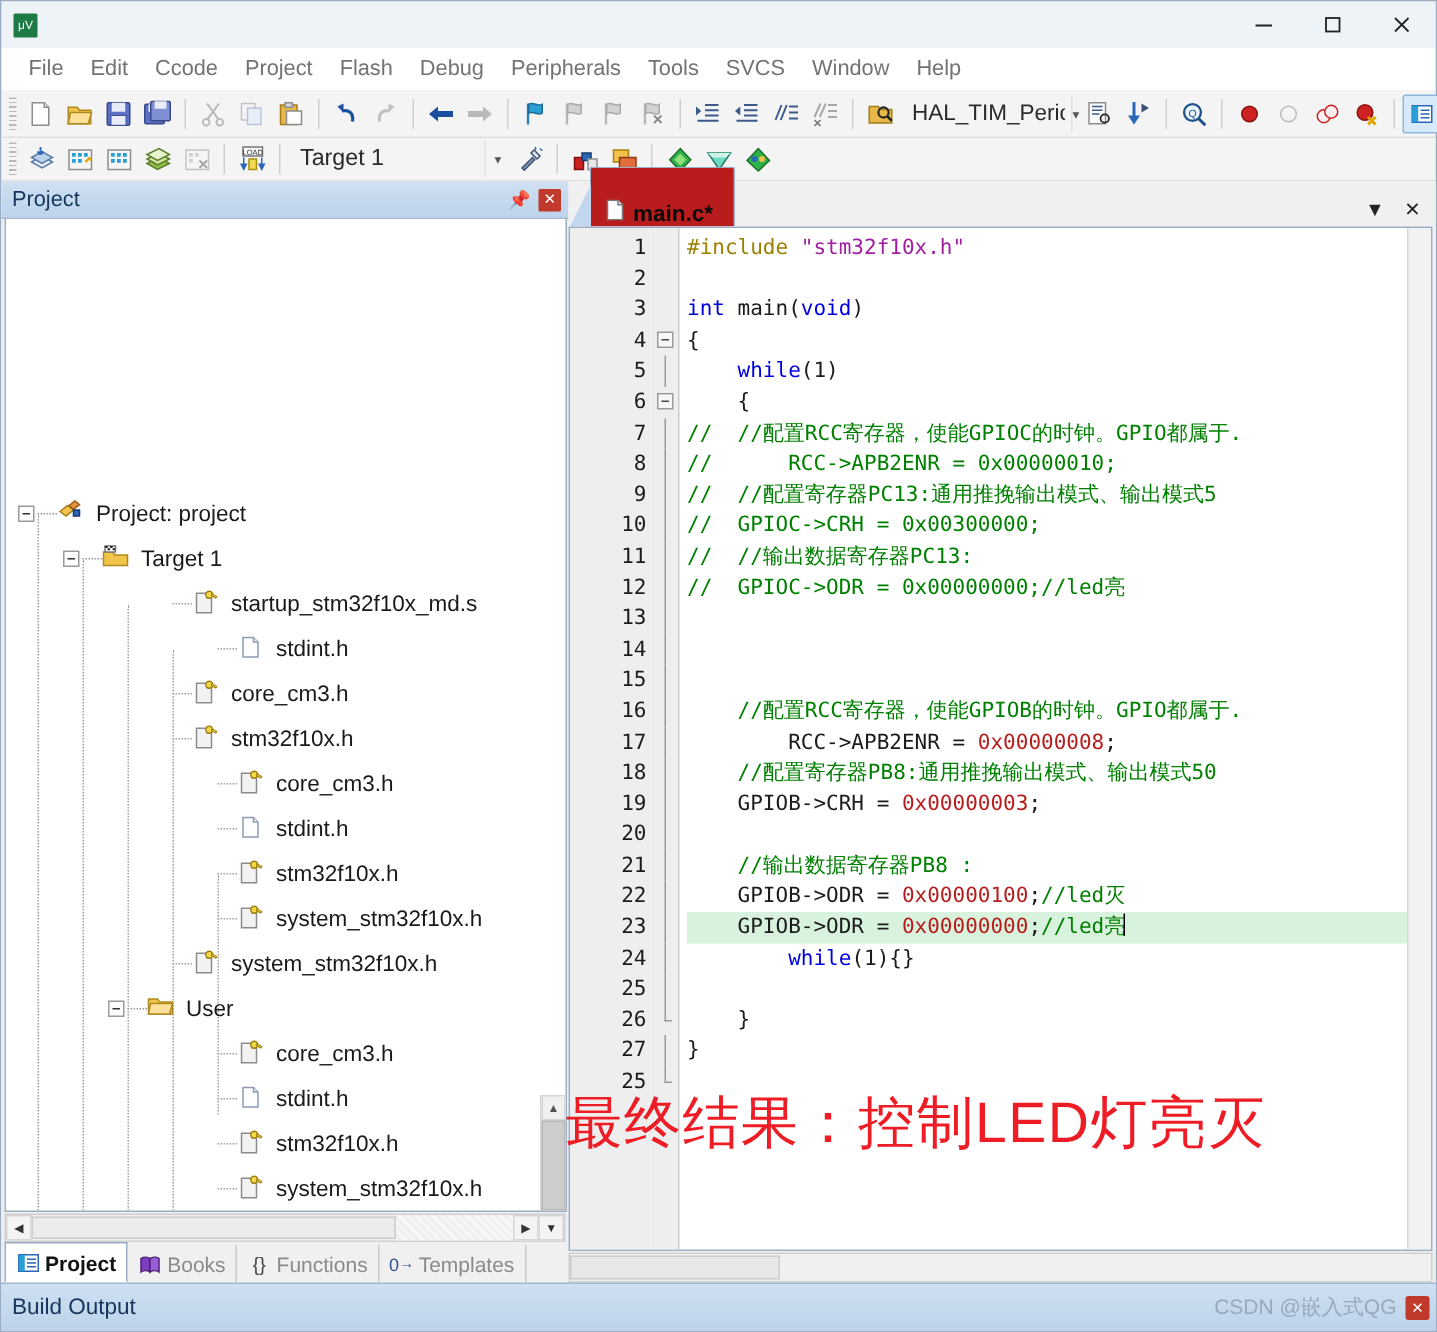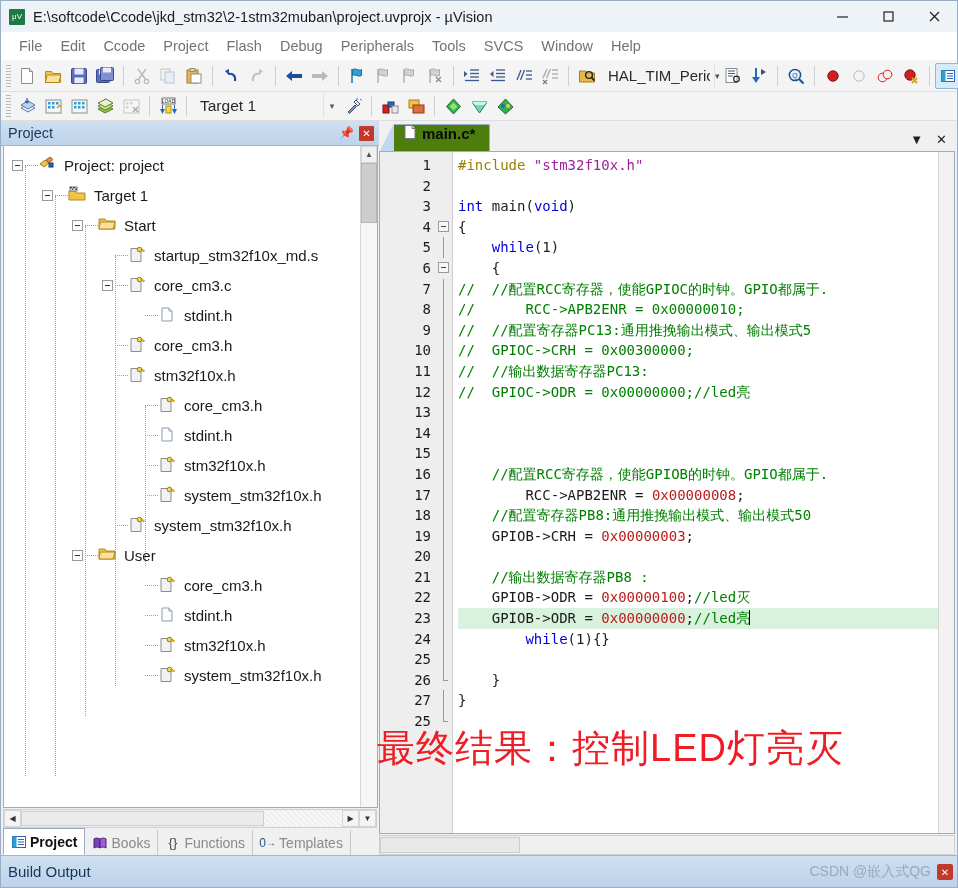--- a/index.html
+++ b/index.html
@@ -165,20 +165,21 @@
   }
   .tree {
     flex: 1 1 auto;
     background: #ffffff;
     border: 1px solid #9badc4;
     border-top: none;
     margin: 0 1px 0 2px;
     position: relative;
     overflow: hidden;
     display: flex;
+    align-items: flex-end;
   }
   .tree-inner {
     flex: 1 1 auto;
     position: relative;
     padding-top: 4px;
     overflow: hidden;
   }
   .tnode {
     height: 30px;
     display: flex;
@@ -289,24 +290,24 @@
   }
   .tabstrip {
     height: 30px;
     flex: 0 0 30px;
     display: flex;
     align-items: flex-end;
     background: #f0f0f0;
     position: relative;
   }
   .etab {
-    height: 27px;
-    display: flex; align-items: flex-start;
+    height: 40px;
+    display: flex; align-items: flex-end;
     padding: 0 14px 0 10px;
-    background: #4d7c0f;
+    background: #b91c1c;
     border: 1px solid #9badc4;
     border-bottom: none;
     font-size: 15px;
     font-weight: bold;
     color: #0a0a0a;
     gap: 6px;
     border-radius: 2px 2px 0 0;
     margin-left: 14px;
     position: relative;
   }
@@ -459,21 +460,20 @@
     border-radius: 2px;
   }
 </style>
 </head>
 <body>
 
 <div id="app">
 
   <div class="titlebar">
     <div class="app-icon"></div>
-    <div class="title-text">E:\softcode\Ccode\jkd_stm32\2-1stm32muban\project.uvprojx - µVision</div>
     <div class="winbtns">
       <div class="winbtn">
         <svg width="13" height="13" viewBox="0 0 13 13">
             <line x1="1" y1="7" x2="12" y2="7" stroke="#222" stroke-width="1.2"></line>
           </svg>
       </div>
       <div class="winbtn">
         <svg width="13" height="13" viewBox="0 0 13 13">
             <rect x="2" y="2" width="9" height="9" fill="none" stroke="#222" stroke-width="1.2"></rect>
           </svg>
@@ -894,51 +894,29 @@
                   <g fill="#222">
                     <rect x="2" y="1" width="1.7" height="1.3"></rect>
                     <rect x="5.4" y="1" width="1.7" height="1.3"></rect>
                     <rect x="3.7" y="2.5" width="1.7" height="1.3"></rect>
                     <rect x="7.1" y="2.5" width="1.7" height="1.3"></rect>
                   </g>
                 </svg></div>
               <div class="tlabel">Target 1</div>
             </div>
             <div class="tnode">
-              <div class="tspacer" style="width: 68px; flex: 0 0 68px;"></div>
-              <div class="expander"></div>
-              <div class="dots"></div>
-              <div class="ticon"><svg width="18" height="16" viewBox="0 0 18 16">
-                  <path d="M1 3h6l1.3 2H17v8H1z" fill="#f3c44a" stroke="#b08a1e"></path>
-                  <path d="M2.3 6H17l-1.9 7H1z" fill="#fde09a" stroke="#b08a1e"></path>
-                </svg></div>
-              <div class="tlabel">Start</div>
-            </div>
-            <div class="tnode">
               <div class="tspacer" style="width: 98px; flex: 0 0 98px;"></div>
               <div style="flex: 0 0 13px; height: 1px; border-top: 1px dotted rgb(160, 160, 160); margin-left: 13px;"></div>
               <div class="ticon"><svg width="18" height="17" viewBox="0 0 18 17">
                   <path d="M3 2.5h7l3 3v10H3z" fill="#f2f2f2" stroke="#8c8c8c"></path>
                   <path d="M10 2.5v3h3" fill="#dcdcdc" stroke="#8c8c8c"></path>
                   <circle cx="11.5" cy="3.5" r="2.3" fill="#f4d84a" stroke="#9d7f0d"></circle>
                   <path d="M13.3 3l3.2 1.6-.6 1.1-3-1.5z" fill="#f4d84a" stroke="#9d7f0d" stroke-width=".7"></path>
                 </svg></div>
               <div class="tlabel">startup_stm32f10x_md.s</div>
-            </div>
-            <div class="tnode">
-              <div class="tspacer" style="width: 98px; flex: 0 0 98px;"></div>
-              <div class="expander"></div>
-              <div class="dots"></div>
-              <div class="ticon"><svg width="18" height="17" viewBox="0 0 18 17">
-                  <path d="M3 2.5h7l3 3v10H3z" fill="#f2f2f2" stroke="#8c8c8c"></path>
-                  <path d="M10 2.5v3h3" fill="#dcdcdc" stroke="#8c8c8c"></path>
-                  <circle cx="11.5" cy="3.5" r="2.3" fill="#f4d84a" stroke="#9d7f0d"></circle>
-                  <path d="M13.3 3l3.2 1.6-.6 1.1-3-1.5z" fill="#f4d84a" stroke="#9d7f0d" stroke-width=".7"></path>
-                </svg></div>
-              <div class="tlabel">core_cm3.c</div>
             </div>
             <div class="tnode">
               <div class="tspacer" style="width: 128px; flex: 0 0 128px;"></div>
               <div style="flex: 0 0 13px; height: 1px; border-top: 1px dotted rgb(160, 160, 160); margin-left: 13px;"></div>
               <div class="ticon"><svg width="18" height="17" viewBox="0 0 18 17">
                   <path d="M4 2h7l3 3v10H4z" fill="#fdfdfd" stroke="#8c9bb0"></path>
                   <path d="M11 2v3h3" fill="#e7edf5" stroke="#8c9bb0"></path>
                 </svg></div>
               <div class="tlabel">stdint.h</div>
             </div>

